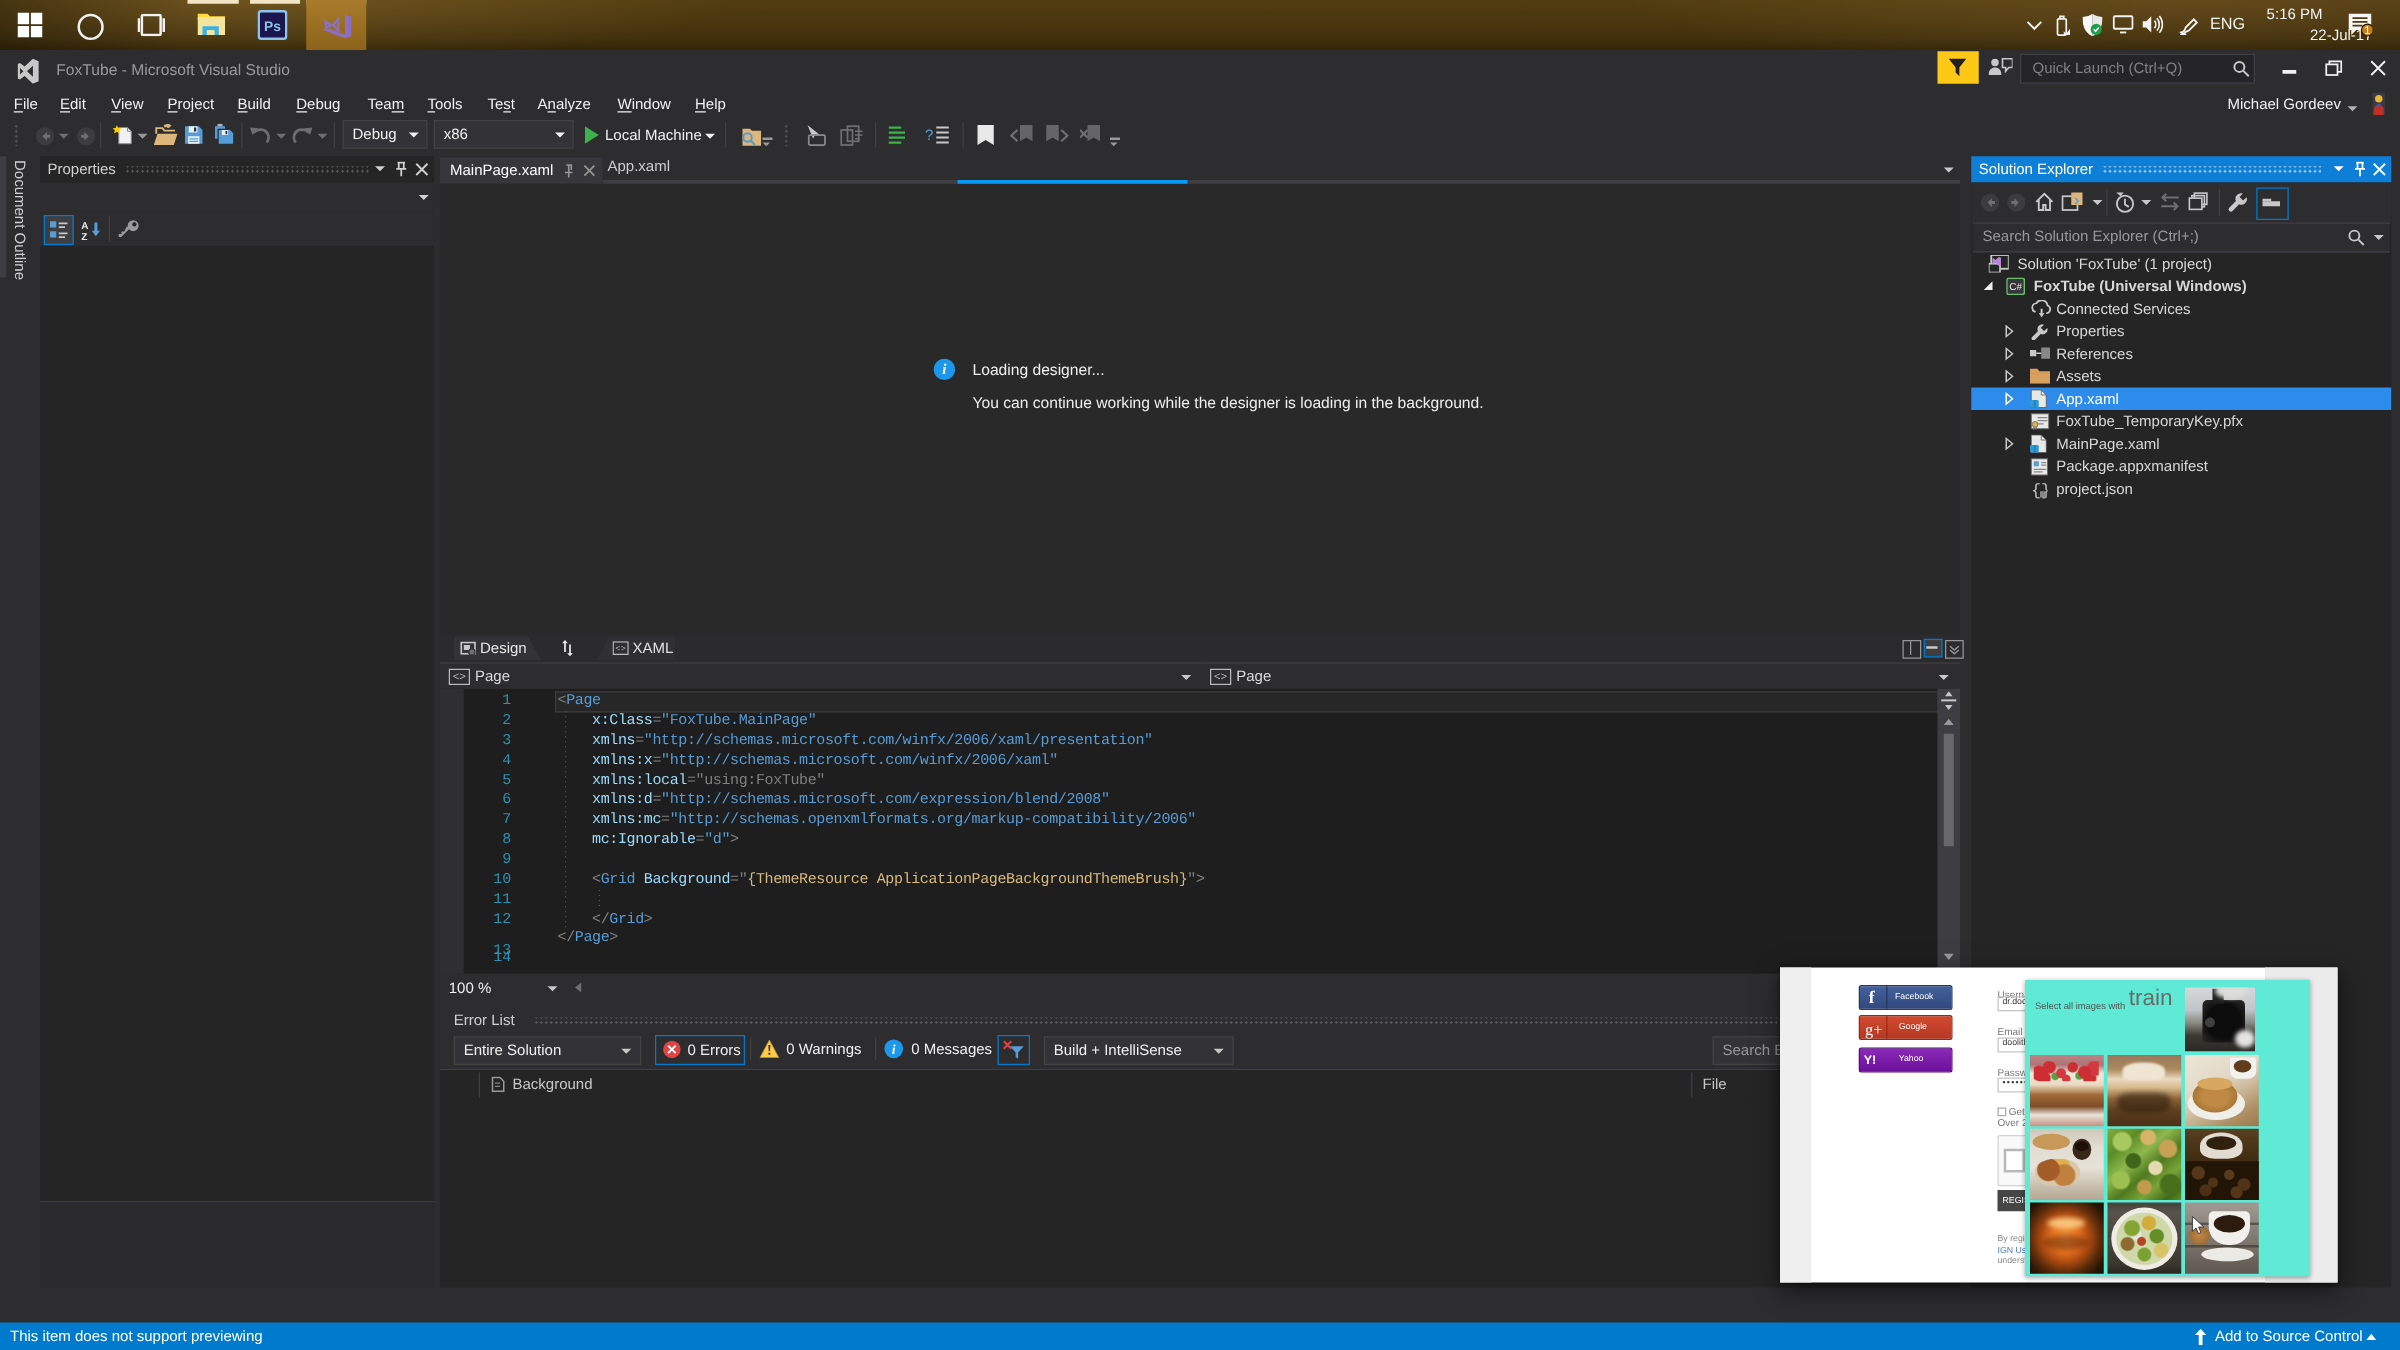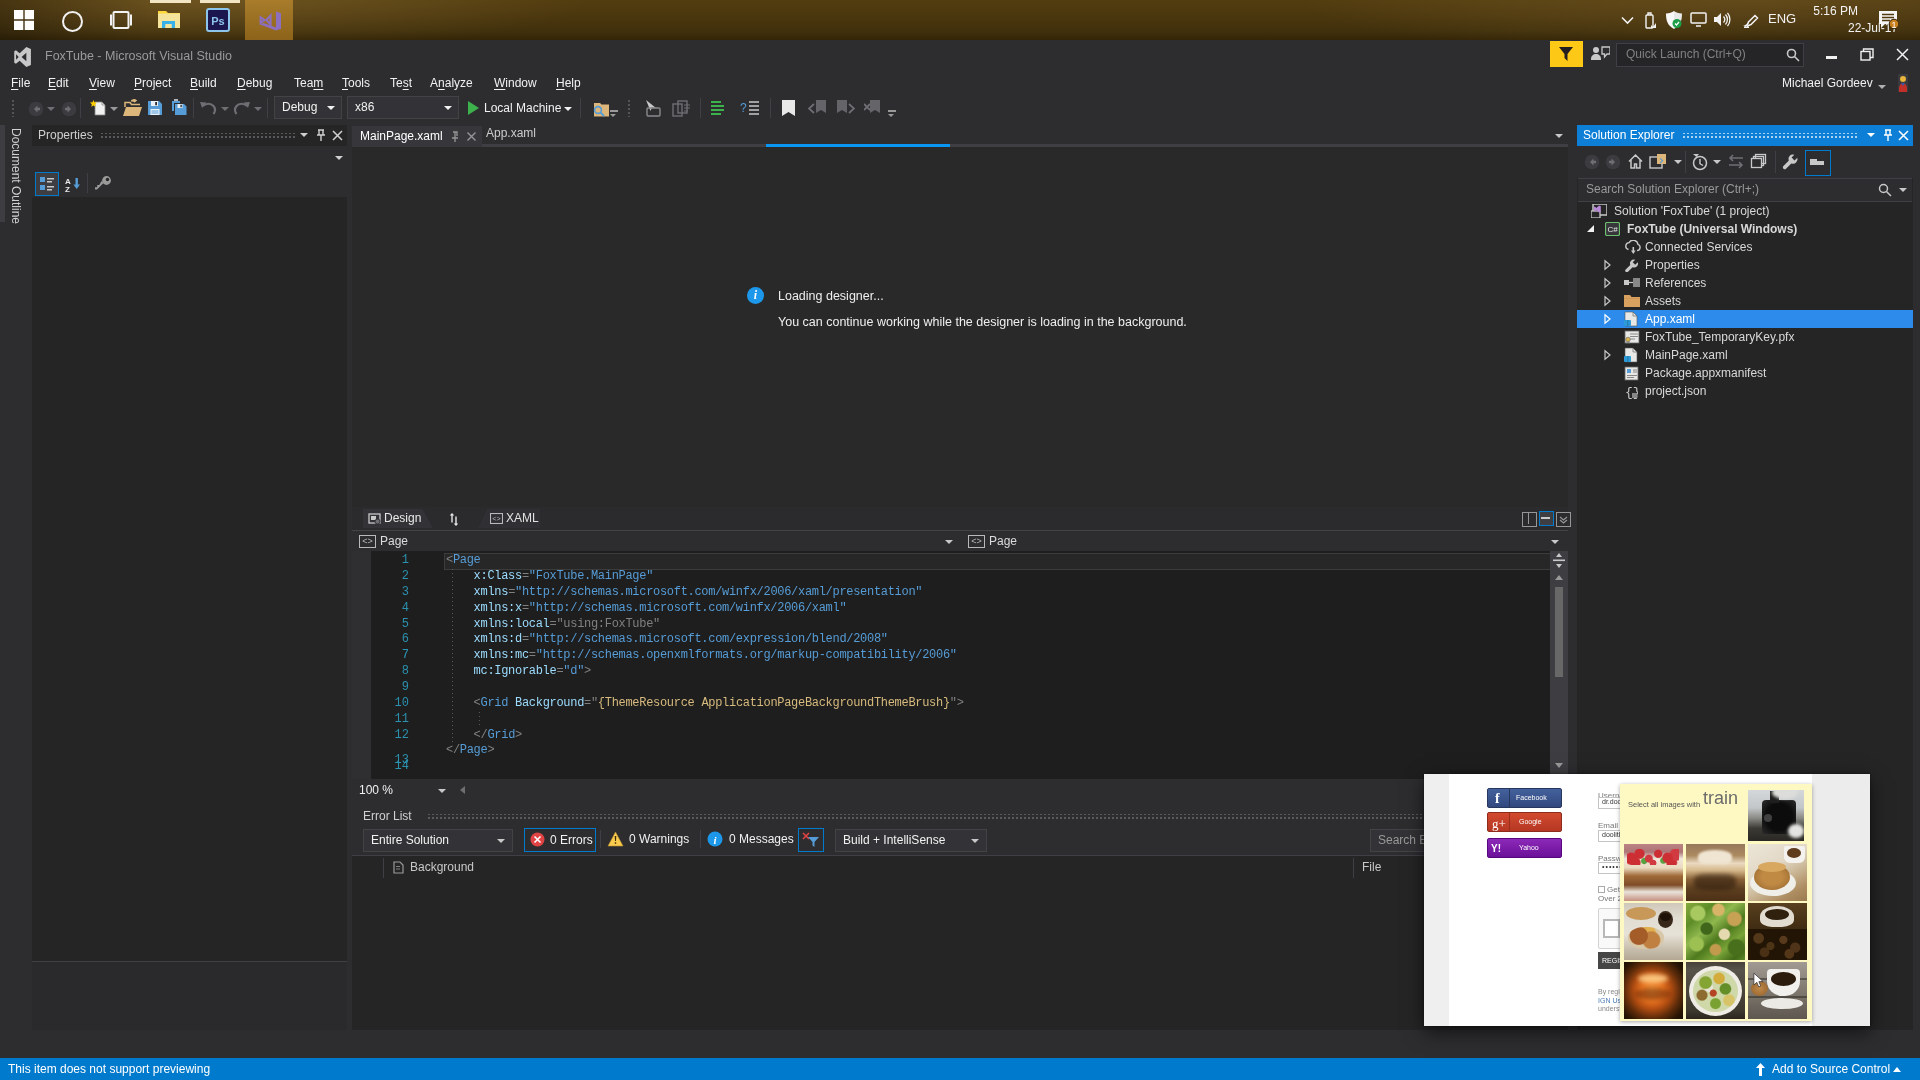--- a/index.html
+++ b/index.html
@@ -84,21 +84,21 @@
 .serow{position:absolute;left:0;width:336px;height:18px;color:#d8d8d8;font-size:12px;line-height:18px;white-space:pre;}
 #sesel{background:#2d8ceb;color:#ffffff;}
 
 #outputrow{left:0;top:1030px;width:1920px;height:28px;background:#2d2d30;}
 #statusbar{left:0;top:1058px;width:1920px;height:22px;background:#007acc;color:#ffffff;font-size:12px;}
 
 #overlay{left:1424px;top:774px;width:446px;height:252px;background:#ffffff;box-shadow:0 6px 18px rgba(0,0,0,.6),0 0 2px rgba(0,0,0,.5);}
 #ovleft{left:0;top:0;width:25px;height:252px;background:#efefef;}
 #ovright{left:388px;top:0;width:58px;height:252px;background:#ececec;}
 .sbtn{position:absolute;left:63px;width:73px;height:18px;border-radius:2px;color:#ffffff;font-size:7px;}
-#captcha{left:196px;top:10px;width:192px;height:237px;background:#fef9c3;box-shadow:0 1px 4px rgba(0,0,0,.35);}
+#captcha{left:196px;top:10px;width:228px;height:237px;background:#5eead4;box-shadow:0 1px 4px rgba(0,0,0,.35);}
 .tile{position:absolute;width:59px;height:57px;}
 </style>
 </head>
 <body>
 <div id="screen">
 
   <div class="abs" id="taskbar">
     <div class="abs shadeL"></div>
     <div class="abs shadeR"></div>
   </div>

